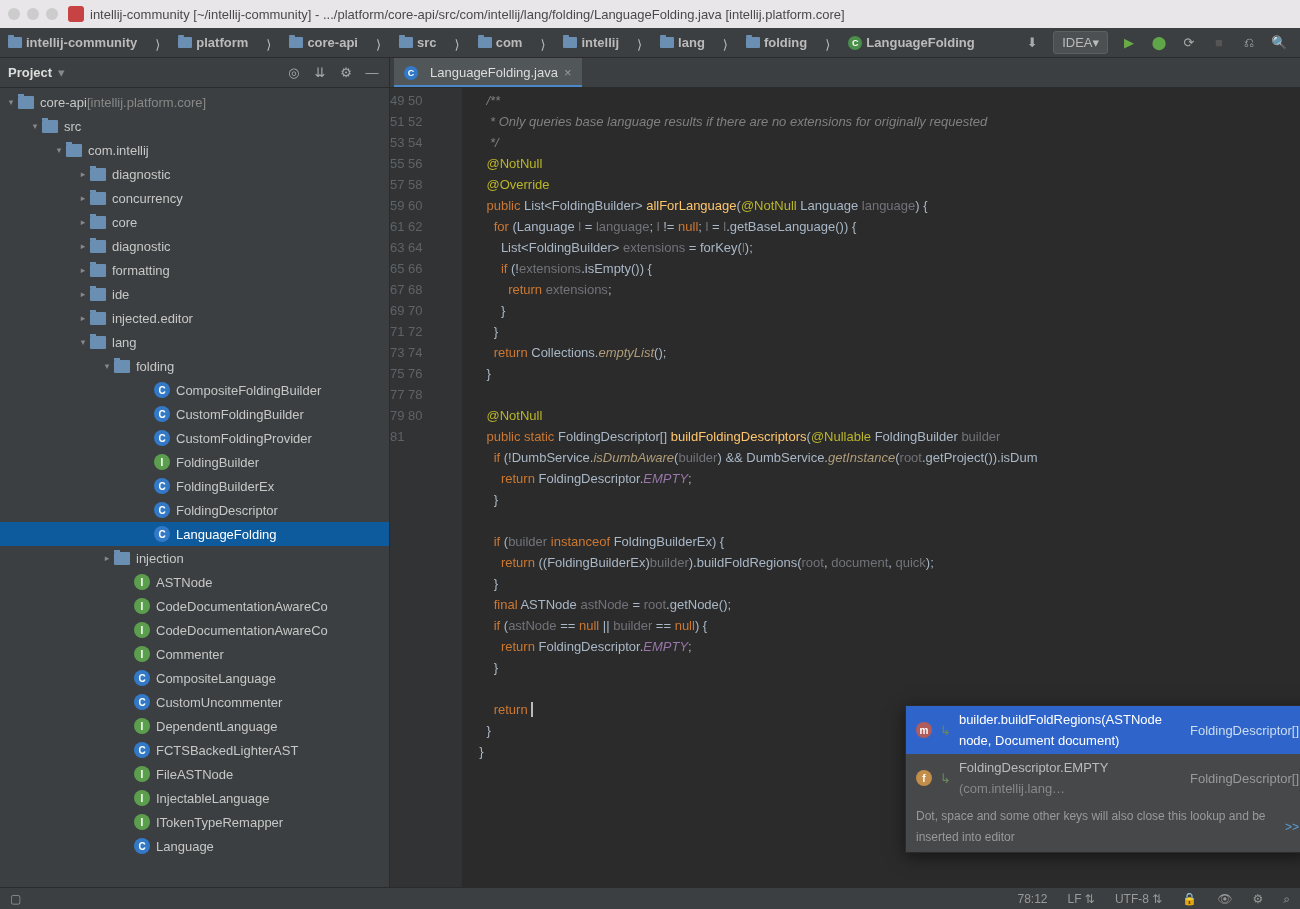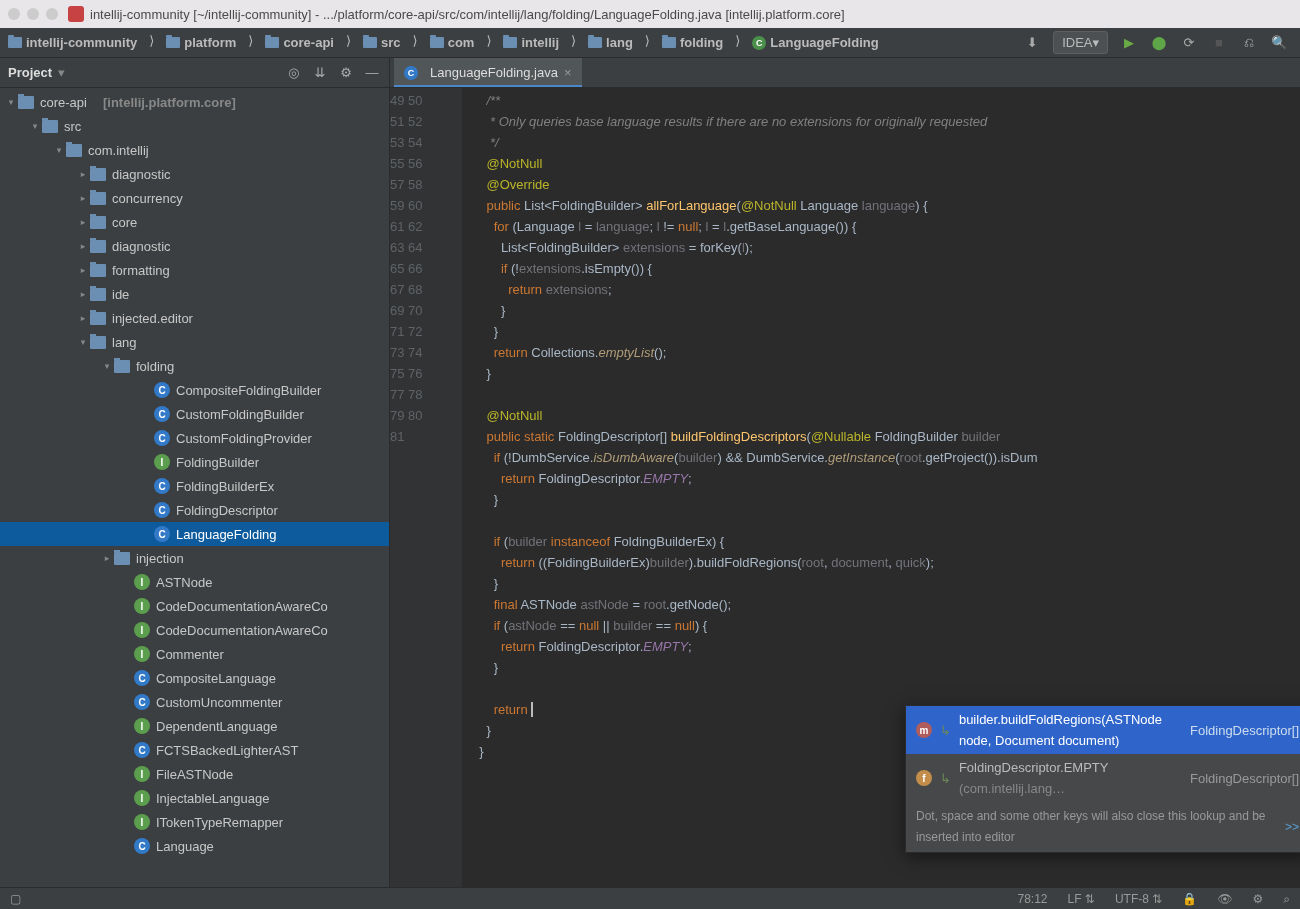--- a/index.html
+++ b/index.html
@@ -4,40 +4,40 @@
 <style>
 * { margin:0; padding:0; box-sizing:border-box; font-family: -apple-system, "Segoe UI", sans-serif; }
 body { width:1300px; height:909px; background:#3c3f41; color:#bbb; overflow:hidden; font-size:13px; }
 .titlebar { height:28px; background:#e8e6e8; display:flex; align-items:center; padding:14px 8px; gap:6px; color:#333; }
 .traffic { display:flex; gap:7px; }
 .traffic span { width:12px; height:12px; border-radius:50%; background:#ccc; }
 .app-icon { width:16px; height:16px; background:#c74343; border-radius:3px; margin-left:4px; }
 .title-text { font-size:13px; color:#4a4a4a; }
 
 .toolbar { height:30px; background:#3c3f41; border-bottom:1px solid #2b2b2b; display:flex; align-items:center; padding:0 4px; }
-.crumbs { display:flex; align-items:flex-start; gap:8px; flex:1; overflow:hidden; }
+.crumbs { display:flex; align-items:flex-end; gap:14px; flex:1; overflow:hidden; }
 .crumb { display:flex; align-items:center; gap:4px; padding:2px 4px; color:#bbb; font-size:13px; font-weight:600; }
 .folder-ico { width:14px; height:11px; background:#6a8fb3; border-radius:1px; position:relative; }
 .folder-ico::before { content:""; position:absolute; top:-2px; left:0; width:6px; height:2px; background:#6a8fb3; border-radius:1px 1px 0 0;}
 .class-ico { width:14px; height:14px; background:#4a8f4a; border-radius:50%; display:flex; align-items:center; justify-content:center; color:#fff; font-size:9px; font-weight:bold; }
 .tool-icons { display:flex; align-items:center; gap:12px; padding:0 8px; }
 .tool-icons .ico { width:18px; height:18px; display:flex; align-items:center; justify-content:center; color:#aaa; }
 .run-config { background:#4c5052; border:1px solid #5e6060; border-radius:3px; padding:3px 8px; display:flex; align-items:center; }
 
 .main { display:flex; height:calc(100% - 28px - 30px - 22px); }
 .sidebar { width:390px; background:#3c3f41; border-right:1px solid #2b2b2b; display:flex; flex-direction:column; }
 .side-head { height:30px; display:flex; align-items:center; padding:0 8px; border-bottom:1px solid #2b2b2b; }
 .side-head .ptitle { font-weight:bold; color:#ddd; }
 .side-head .spacer { flex:1; }
 .side-head .ico { width:18px; height:18px; margin-left:8px; color:#aaa; display:flex; align-items:center; justify-content:center;}
 .tree { flex:1; overflow:auto; padding:2px 0; }
 .node { display:flex; align-items:center; height:24px; padding-right:4px; white-space:nowrap; overflow:hidden; }
 .node .arrow { width:14px; text-align:center; color:#888; font-size:9px; }
 .node .name { color:#c7c7c7; }
-.node .badge { color:#888; font-weight:700; margin-left:16px; }
+.node .badge { color:#888; font-weight:400; margin-left:0; }
 .node.sel { background:#0d5a9c; }
 .node.sel .name { color:#fff; }
 .ico-c { width:16px; height:16px; border-radius:50%; background:#3279c7; color:#fff; font-size:10px; font-weight:bold; display:flex; align-items:center; justify-content:center; margin-right:6px; }
 .ico-i { width:16px; height:16px; border-radius:50%; background:#5b9e4d; color:#fff; font-size:10px; font-weight:bold; display:flex; align-items:center; justify-content:center; margin-right:6px; }
 .ico-f { width:16px; height:13px; background:#6a8fb3; border-radius:1px; margin-right:6px; position:relative;}
 .ico-f::before { content:""; position:absolute; top:-2px; left:0; width:6px; height:2px; background:#6a8fb3; }
 
 .editor-wrap { flex:1; display:flex; flex-direction:column; background:#2b2b2b; overflow:hidden;}
 .tabs { height:30px; background:#3c3f41; display:flex; align-items:flex-end; border-bottom:1px solid #2b2b2b; }
 .tab { background:#515658; padding:5px 10px; border-top:2px solid transparent; display:flex; align-items:center; gap:6px; color:#ddd; border-bottom:2px solid #4a88c7; margin-left:4px; }

